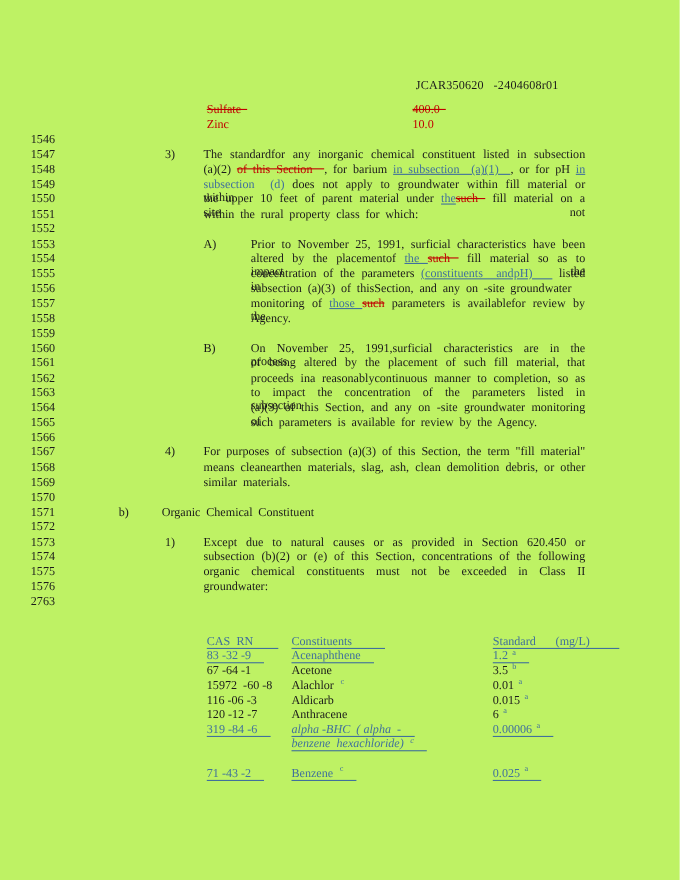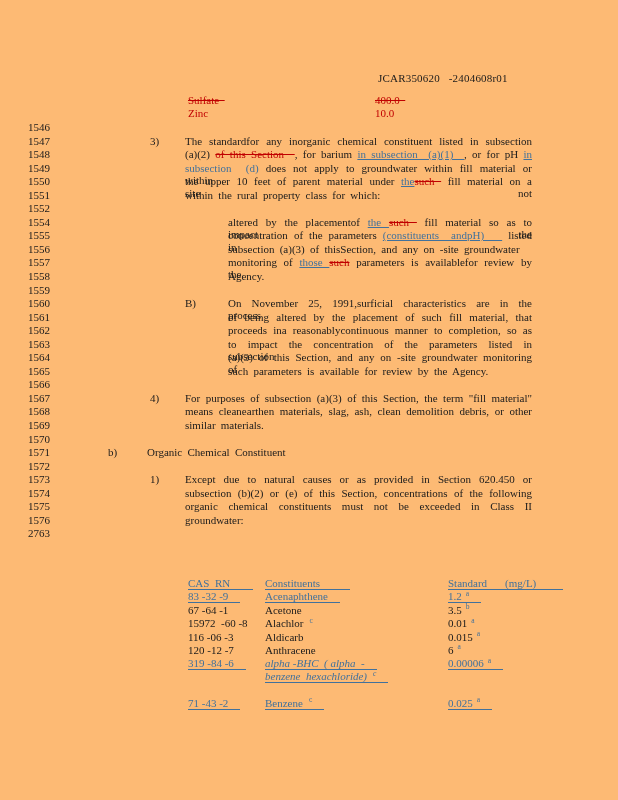--- a/index.html
+++ b/index.html
@@ -1,16 +1,16 @@
 <!DOCTYPE html>
 <html><head>
 <meta charset="utf-8">
 <style>
   html,body{margin:0;padding:0;background:#fff;}
-  .page{position:relative;width:618px;height:800px;background:#fdba74;overflow:hidden;
+  .page{position:relative;width:618px;height:800px;background:#bef264;overflow:hidden;
         font-family:"Liberation Serif", serif;color:#1b1b1b;}
   .hdr{position:absolute;left:378px;top:72px;font-size:11px;letter-spacing:.2px;}
   
   .rf-row{position:absolute;left:0;width:618px;height:13px;font-size:11px;}
   .rf-label{position:absolute;left:188px;}
   .rf-value{position:absolute;left:375px;}
   .red{color:#c00000;}
   .strike{text-decoration:line-through;}
   
   .doc{position:absolute;top:121px;left:0;width:618px;}
@@ -78,20 +78,25 @@
         <div class="lbody just" style="left: 185px; width: 347px;"><span class="seg-n">the upper 10 feet of parent material under </span><span class="seg-i">the</span><span class="seg-d">such&nbsp;</span><span class="seg-n"> fill material on a site not</span></div>
       </div>
       <div class="dline">
         <span class="lnum">1551</span>
         <div class="lbody" style="left: 185px; width: 347px;"><span class="seg-n">within the rural property class for which:</span></div>
       </div>
       <div class="dline">
         <span class="lnum">1552</span>
       </div>
       <div class="dline">
+        <span class="lnum">1553</span>
+        <span class="mark" style="left: 185px;">A)</span>
+        <div class="lbody just" style="left: 228px; width: 304px;"><span class="seg-n">Prior to November 25, 1991, surficial characteristics have been</span></div>
+      </div>
+      <div class="dline">
         <span class="lnum">1554</span>
         <div class="lbody just" style="left: 228px; width: 304px;"><span class="seg-n">altered by the placementof </span><span class="seg-i">the&nbsp;</span><span class="seg-d">such&nbsp;</span><span class="seg-n"> fill material so as to impact the</span></div>
       </div>
       <div class="dline">
         <span class="lnum">1555</span>
         <div class="lbody just" style="left: 228px; width: 304px;"><span class="seg-n">concentration of the parameters </span><span class="seg-i">(constituents&nbsp; andpH)&nbsp;&nbsp;&nbsp;</span><span class="seg-n"> listed in</span></div>
       </div>
       <div class="dline">
         <span class="lnum">1556</span>
         <div class="lbody" style="left: 228px; width: 304px;"><span class="seg-n">subsection (a)(3) of thisSection, and any on -site groundwater</span></div>

